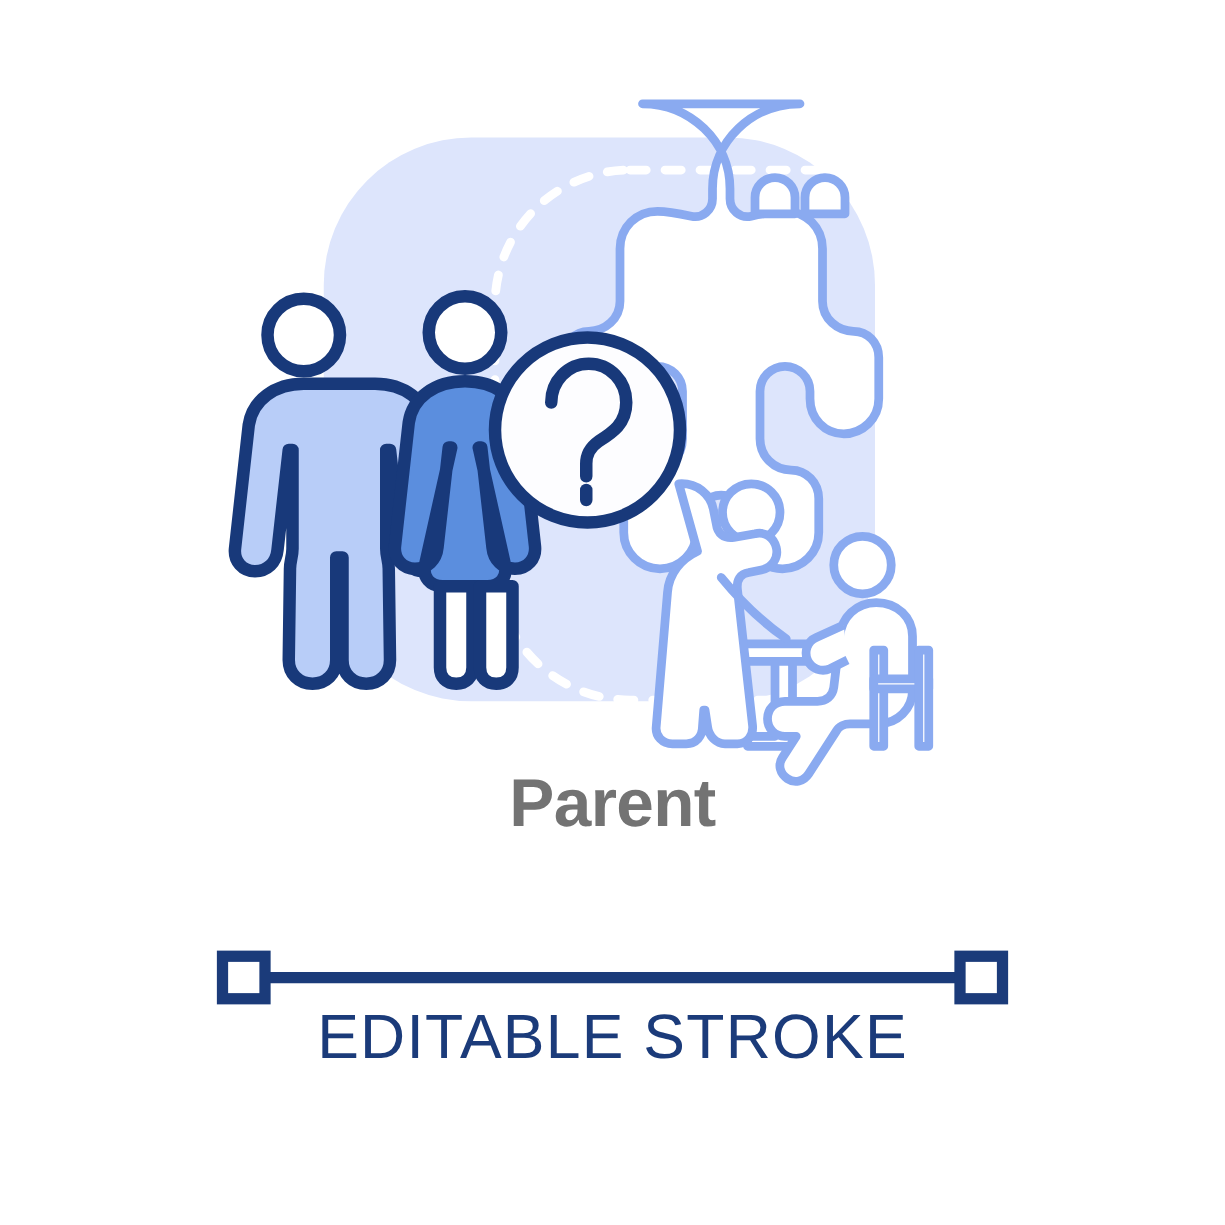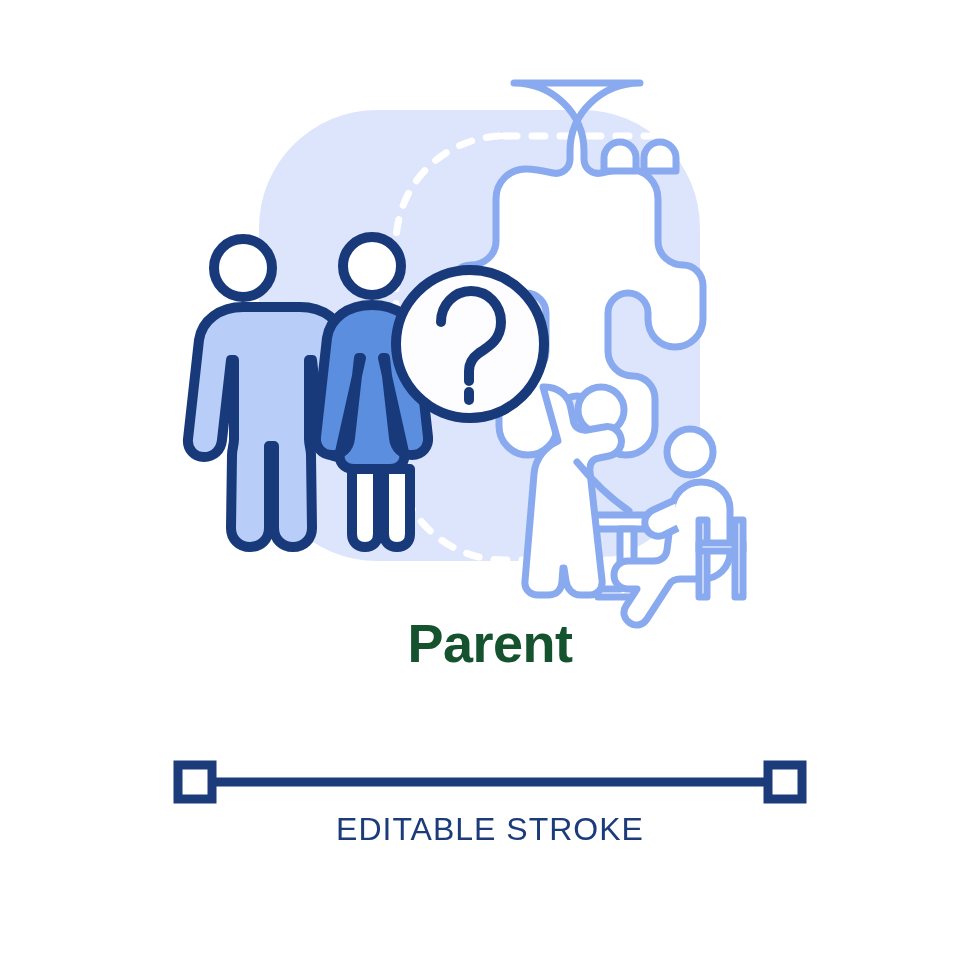--- a/index.html
+++ b/index.html
@@ -37,33 +37,33 @@
     text-align: center;
     pointer-events: none;
   }
   .title-line {
     display: block;
     font-family: "Liberation Sans", sans-serif;
     font-weight: 700;
     font-size: 54px;
     line-height: 62px;
     letter-spacing: -0.5px;
-    color: #14532d;
+    color: #737373;
   }
   .stroke-label {
     position: absolute;
     left: 0;
     top: 800px;
     width: 980px;
     text-align: center;
   }
   .stroke-label span {
     font-family: "Liberation Sans", sans-serif;
     font-weight: 400;
-    font-size: 32px;
+    font-size: 50px;
     line-height: 58px;
     letter-spacing: 1px;
     color: #1b3b7a;
   }
 </style>
 </head>
 <body>
 
 <div id="stage">
 

